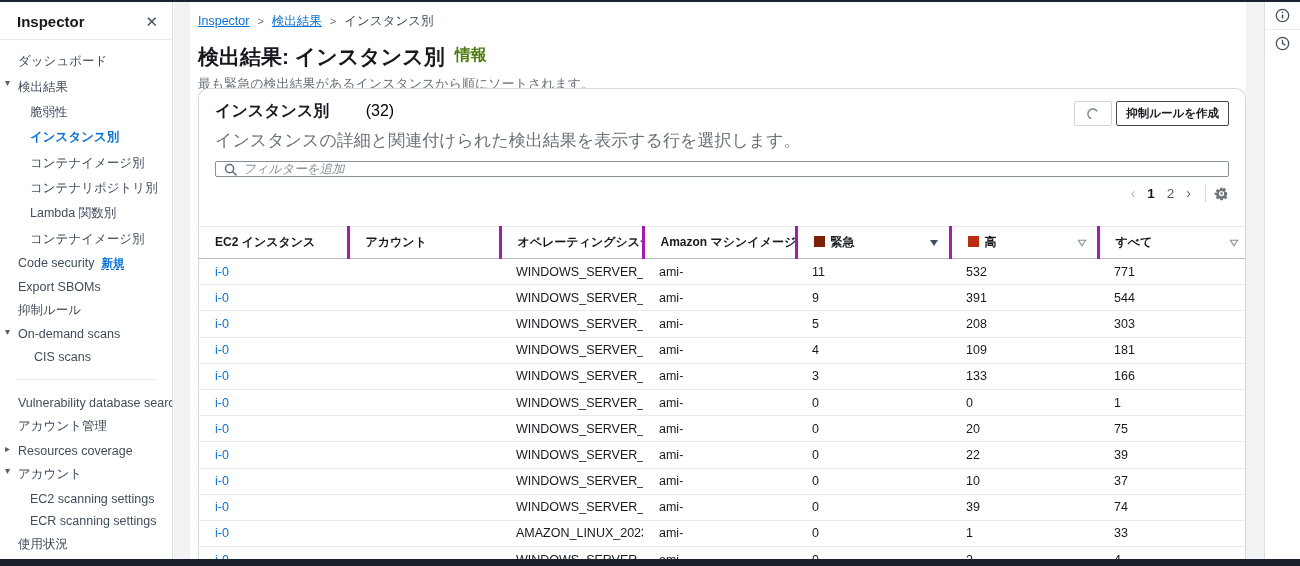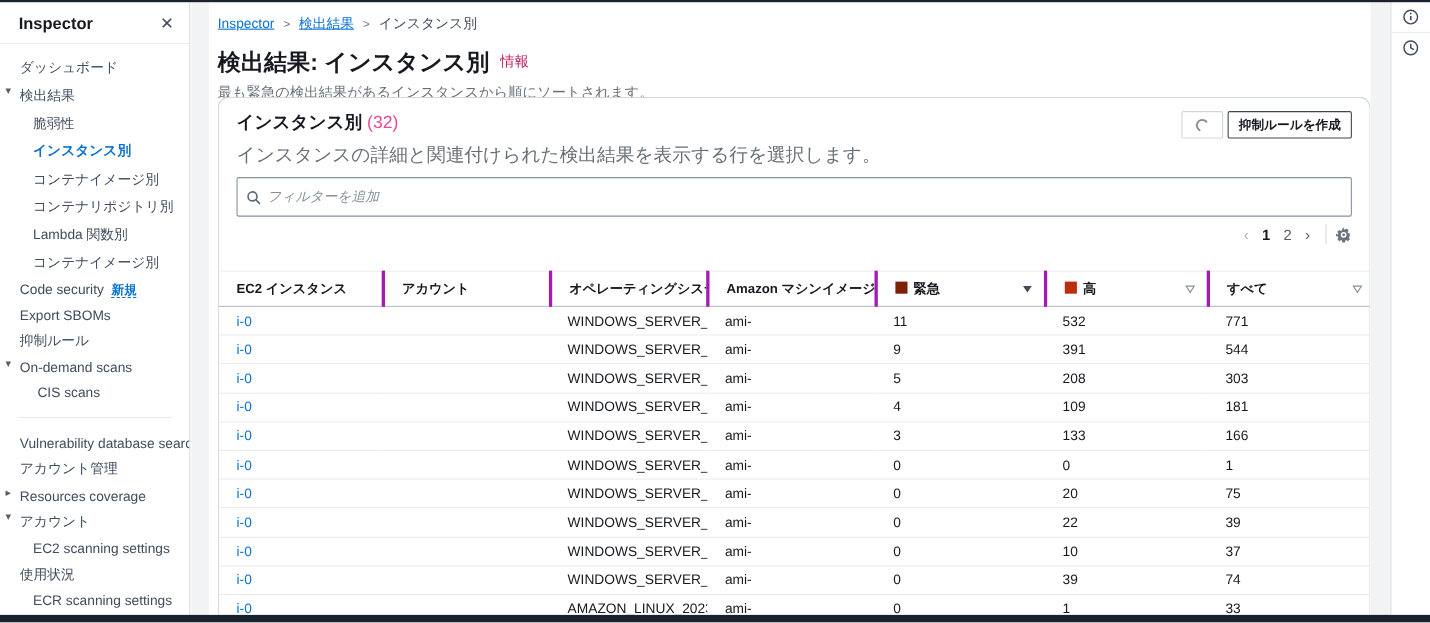--- a/index.html
+++ b/index.html
@@ -31,35 +31,35 @@
   .content-track { position:absolute; top:2px; bottom:7px; left:1246px; width:18px; background:#f2f3f4; }
   .right-rail { position:absolute; top:2px; bottom:7px; left:1264px; right:0; background:#fff; border-left:1px solid #d9dde1; }
   .rail-btn { width:100%; height:27px; display:flex; align-items:center; justify-content:center; cursor:pointer; }
   .rail-divider { border-top:1px solid #eaeded; }
 
   .breadcrumb { padding:11px 0 0 8px; font-size:12.5px; color:#687078; }
   .breadcrumb a { color:#0972d3; text-decoration:underline; cursor:pointer; }
   .crumb-sep { margin:0 8px; color:#687078; font-size:11px; }
   .crumb-current { color:#414d5c; }
   .page-title { margin:13px 0 0 8px; font-size:21px; font-weight:bold; color:#16191f; }
-  .info-link { font-size:13px; color:#be185d; font-weight:normal; margin-left:10px; vertical-align:4px; cursor:pointer; }
+  .info-link { font-size:16px; color:#4d7c0f; font-weight:bold; margin-left:10px; vertical-align:4px; cursor:pointer; }
   .page-sub { margin:4px 0 0 8px; font-size:13px; color:#687078; }
 
   
   .panel { position:absolute; left:8px; top:86px; width:1048px; height:calc(100% - 86px);
            background:#fff; border:1px solid #d3d8de; border-bottom:none; border-radius:10px 10px 0 0; overflow:hidden; }
   .panel-head { padding:12px 16px 0 16px; }
   .panel-title-row { display:flex; justify-content:space-between; align-items:flex-start; }
   .panel-title { font-size:16px; font-weight:bold; color:#16191f; }
-  .panel-count { color:#ec4899; font-weight:normal; }
+  .panel-count { color:#000000; font-weight:normal;margin-left:32px; }
   .actions { display:flex; gap:4px; }
   .btn-refresh { width:38px; height:25px; border:1px solid #d1d5da; border-radius:2px; background:#fff; display:flex; align-items:center; justify-content:center; cursor:pointer; }
   .btn-outline { height:25px; border:1px solid #424650; border-radius:2px; background:#fff; font-family:inherit; font-weight:bold; font-size:11.5px; color:#16191f; padding:0 9px; cursor:pointer; }
   .panel-desc { font-size:17px; color:#687078; margin-top:3px; }
-  .filter-box { margin-top:9px; height:36px; border:1px solid #85919c; border-radius:2px; display:flex; align-items:center; padding:0 8px; background:#fff; }
+  .filter-box { margin-top:9px; height:16px; border:1px solid #85919c; border-radius:2px; display:flex; align-items:center; padding:0 8px; background:#fff; }
   .filter-box input { border:none; outline:none; flex:1; font-family:inherit; font-size:12.5px; font-style:italic; color:#414d5c; margin-left:6px; background:transparent; }
   .filter-box input::placeholder { color:#87919b; font-style:italic; }
   .pagination-row { display:flex; justify-content:flex-end; align-items:center; margin-top:7px; padding:0 0 5px 0; font-size:13.5px; color:#545b64; }
   .pg-btn { padding:0 6px; cursor:pointer; font-size:14px; }
   .pg-disabled { color:#aab7b8; }
   .pg-num { padding:0 6px; cursor:pointer; }
   .pg-current { font-weight:bold; color:#16191f; }
   .pg-sep { width:1px; height:18px; background:#d5dbdb; margin:0 8px; }
   .gear { display:flex; align-items:center; cursor:pointer; }
 
@@ -97,22 +97,22 @@
       <div class="sb-item indent0"><span>Export SBOMs</span></div>
       <div class="sb-item indent0"><span>抑制ルール</span></div>
       <div class="sb-item indent0"><span class="caret">▾</span><span>On-demand scans</span></div>
       <div class="sb-item indent2"><span>CIS scans</span></div>
       <div class="sb-divider"></div>
       <div class="sb-item indent0"><span>Vulnerability database search</span></div>
       <div class="sb-item indent0"><span>アカウント管理</span></div>
       <div class="sb-item indent0"><span class="caret">▸</span><span>Resources coverage</span></div>
       <div class="sb-item indent0"><span class="caret">▾</span><span>アカウント</span></div>
       <div class="sb-item indent1"><span>EC2 scanning settings</span></div>
+      <div class="sb-item indent1"><span>ECR scanning settings</span></div>
       <div class="sb-item indent0"><span>使用状況</span></div>
-      <div class="sb-item indent1"><span>ECR scanning settings</span></div>
     </nav>
 </aside>
 <div class="sb-track"></div>
 
 <main class="main">
   <div class="breadcrumb">
     <a>Inspector</a><span class="crumb-sep">&gt;</span><a>検出結果</a><span class="crumb-sep">&gt;</span><span class="crumb-current">インスタンス別</span>
   </div>
 
   <h1 class="page-title"><span>検出結果: インスタンス別</span><span class="info-link">情報</span></h1>

